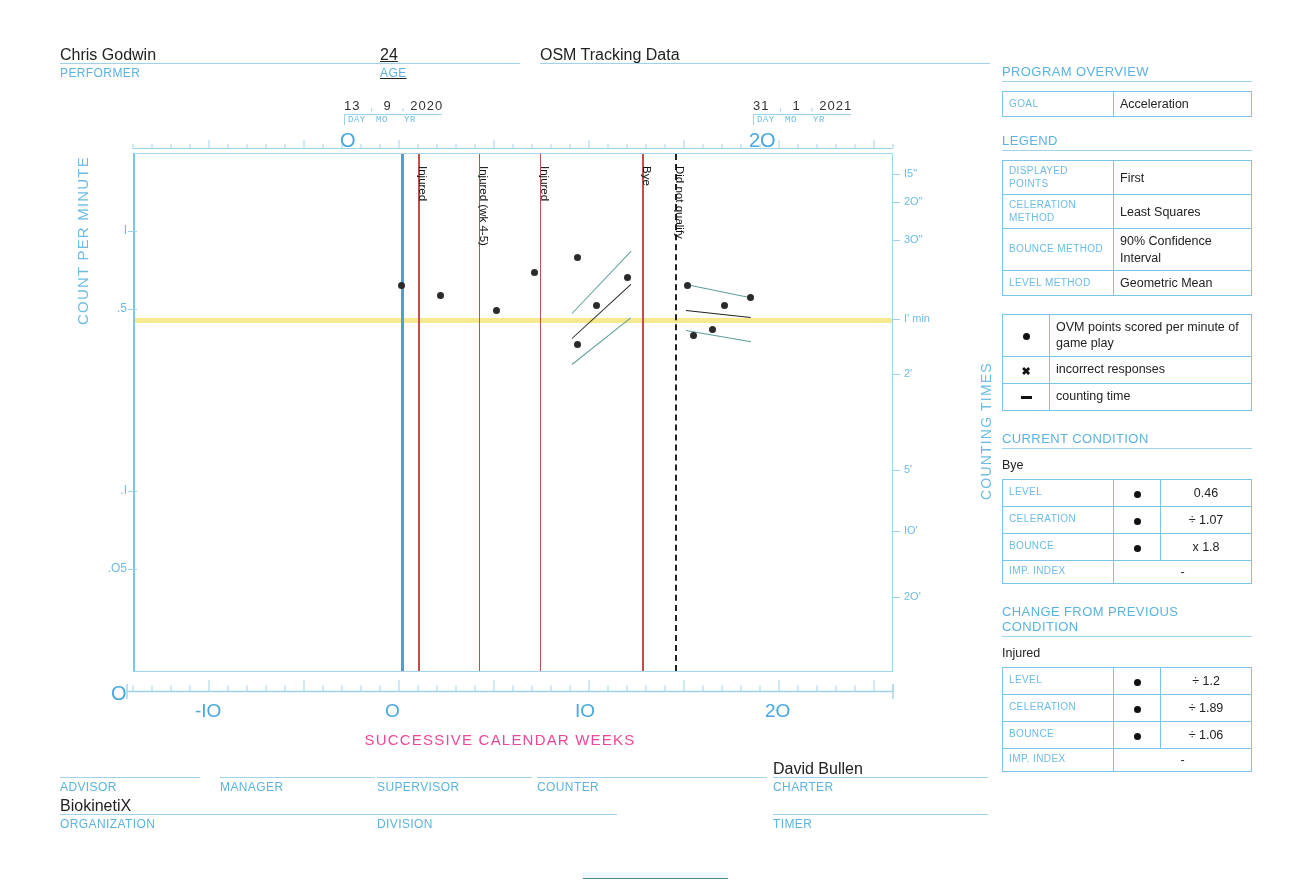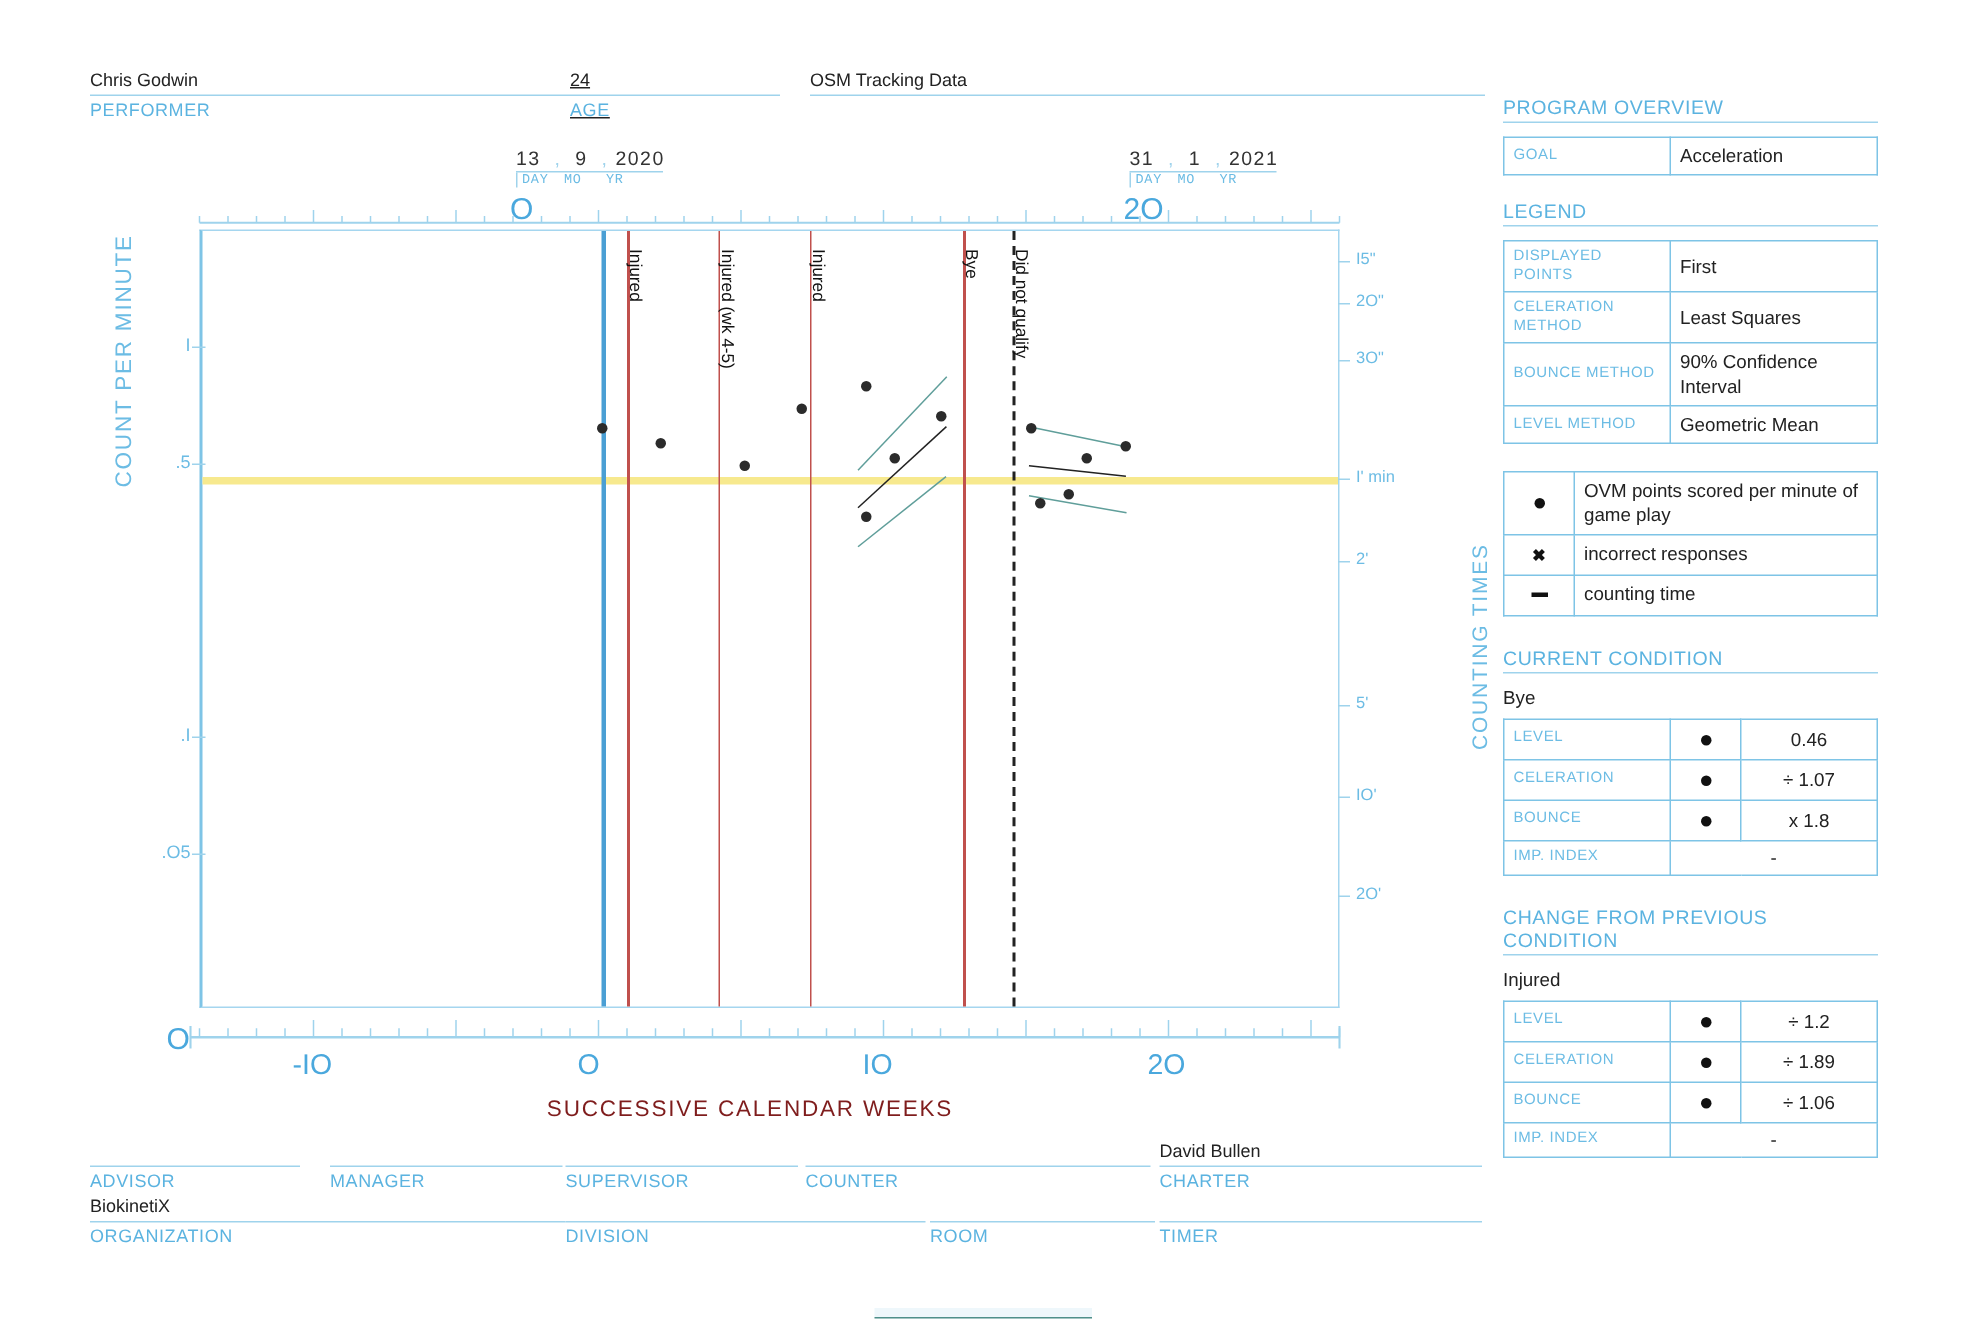--- a/index.html
+++ b/index.html
@@ -10,21 +10,21 @@
     color:#222;
     overflow:hidden;
     position:relative;
   }
   .sec-title{color:#5bb3e0;font-size:13px;letter-spacing:.4px;padding-bottom:2px;}
   .sec-rule{border-bottom:1.5px solid #9fd3ec;margin-bottom:9px;}
 
   
   #hdr{position:absolute;left:60px;top:46px;width:930px;height:40px;}
   .fld{position:absolute;}
-  .fld .v{height:17px;font-size:12px;color:#222;white-space:nowrap;overflow:hidden;}
+  .fld .v{height:17px;font-size:16px;color:#222;white-space:nowrap;overflow:hidden;}
   .fld .line{border-bottom:1px solid #9fd3ec;}
   .fld .n{color:#5bb3e0;font-size:12px;letter-spacing:.4px;margin-top:2px;}
 
   
   .datebox{position:absolute;font-size:12px;}
   .datebox .nums{color:#333;font-size:13px;letter-spacing:1px;white-space:nowrap;}
   .datebox .dline{border-bottom:1px solid #9fd3ec;width:98px;margin-top:1px;}
   .datebox .units{display:flex;color:#6cbce4;font-size:9px;letter-spacing:.5px;padding-left:3px;border-left:1px solid #9fd3ec;}
   .datebox .units span{width:28px;text-align:left;font-family:Liberation Mono, monospace;}
   .datebox .bignum{color:#4aa8dd;font-size:20px;margin-top:4px;}
@@ -46,21 +46,21 @@
   .bounce{position:absolute;height:0;border-top:1.3px solid #5f9e9a;transform-origin:left center;}
 
   
   .ytick{position:absolute;right:895px;color:#6cbce4;font-size:12px;text-align:right;white-space:nowrap;}
   .ylab-left{position:absolute;left:74px;top:325px;color:#6cbce4;font-size:15px;letter-spacing:1.2px;
              transform:rotate(-90deg);transform-origin:left top;white-space:nowrap;}
   .ylab-right{position:absolute;left:978px;top:500px;color:#6cbce4;font-size:14px;letter-spacing:1.2px;
               transform:rotate(-90deg);transform-origin:left top;white-space:nowrap;}
   .rtick{position:absolute;color:#6cbce4;font-size:11px;white-space:nowrap;}
   .xtick{position:absolute;color:#4aa8dd;font-size:19px;}
-  .xlab{position:absolute;left:0;right:0;top:731px;text-align:center;color:#7f1d1d;
+  .xlab{position:absolute;left:0;right:0;top:731px;text-align:center;color:#ec4899;
         font-size:15px;letter-spacing:1.2px;}
   .zeroY{position:absolute;left:111px;top:682px;color:#4aa8dd;font-size:20px;}
   .zeroTop{position:absolute;left:116px;top:292px;color:#4aa8dd;font-size:20px;}
 
   
   #panel{position:absolute;left:1002px;top:64px;width:250px;}
   table.t{border-collapse:collapse;width:250px;border:1px solid #7ec4e6;}
   table.t td{border:1px solid #7ec4e6;padding:4px 6px;vertical-align:middle;}
   td.k{color:#6cbce4;font-size:10px;letter-spacing:.4px;text-align:left;width:98px;line-height:1.25;}
   td.v{color:#222;font-size:12.5px;line-height:1.3;}
@@ -441,23 +441,19 @@
   </div>
 
   <div class="fld" style="left:713px;top:0;width:215px;">
     <div class="v line">David Bullen</div>
     <div class="n">CHARTER</div>
   </div>
   <div class="fld" style="left:317px;top:37px;width:240px;">
     <div class="v line">&nbsp;</div>
     <div class="n">DIVISION</div>
   </div>
-  <div class="fld" style="left:560px;top:37px;width:150px;">
-    <div class="v line">&nbsp;</div>
-    <div class="n">ROOM</div>
-  </div>
   <div class="fld" style="left:713px;top:37px;width:215px;">
     <div class="v line">&nbsp;</div>
     <div class="n">TIMER</div>
   </div>
 </div>
 
 <div class="botbar"></div>
 
 </body></html>

